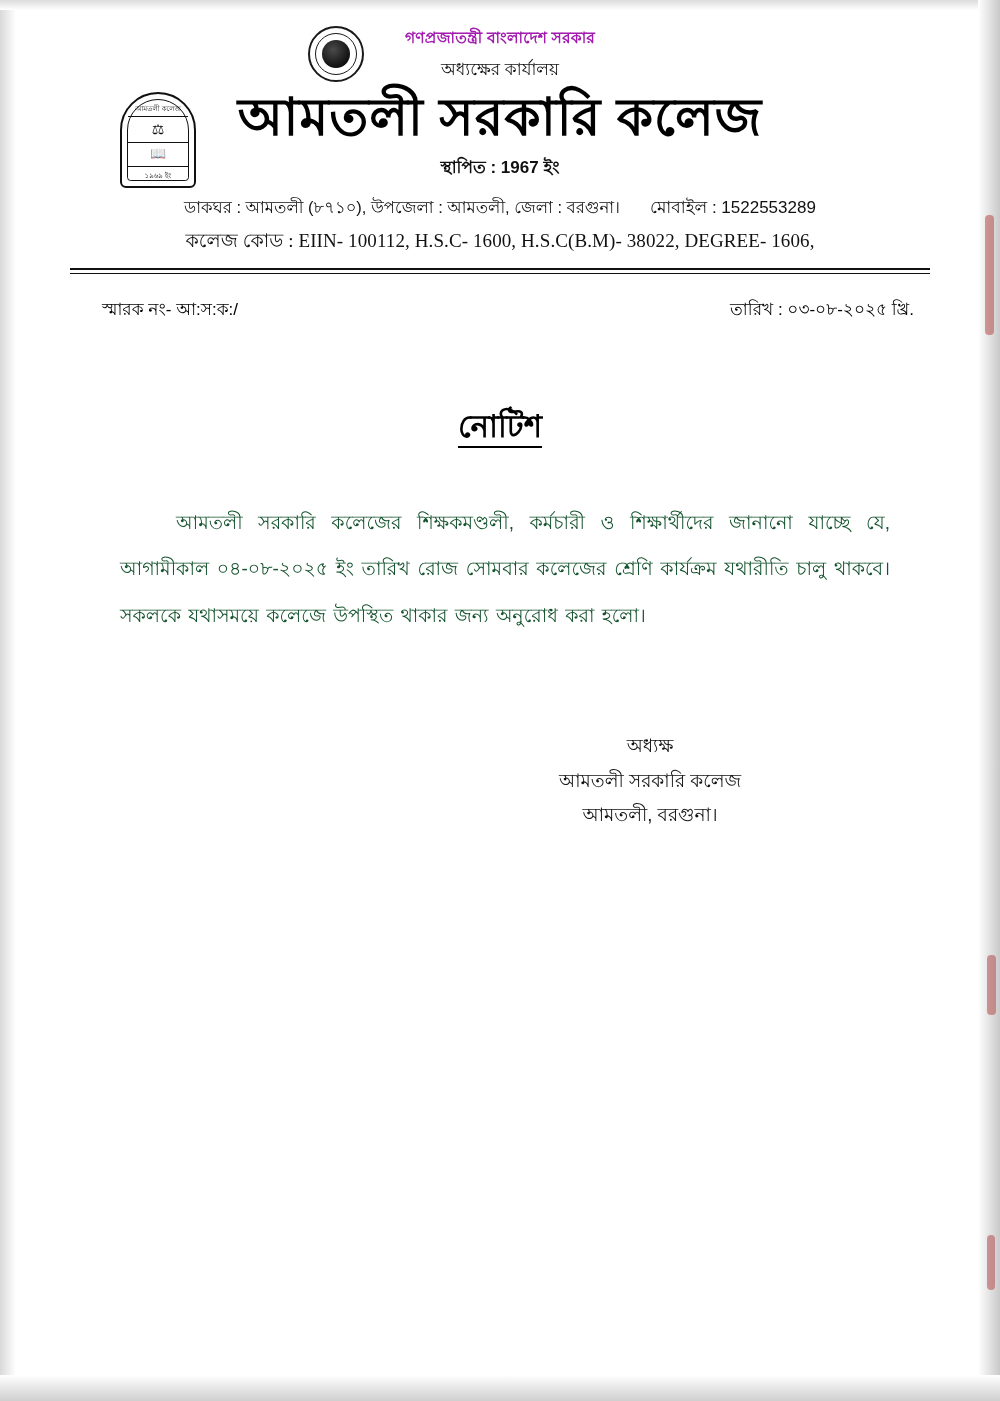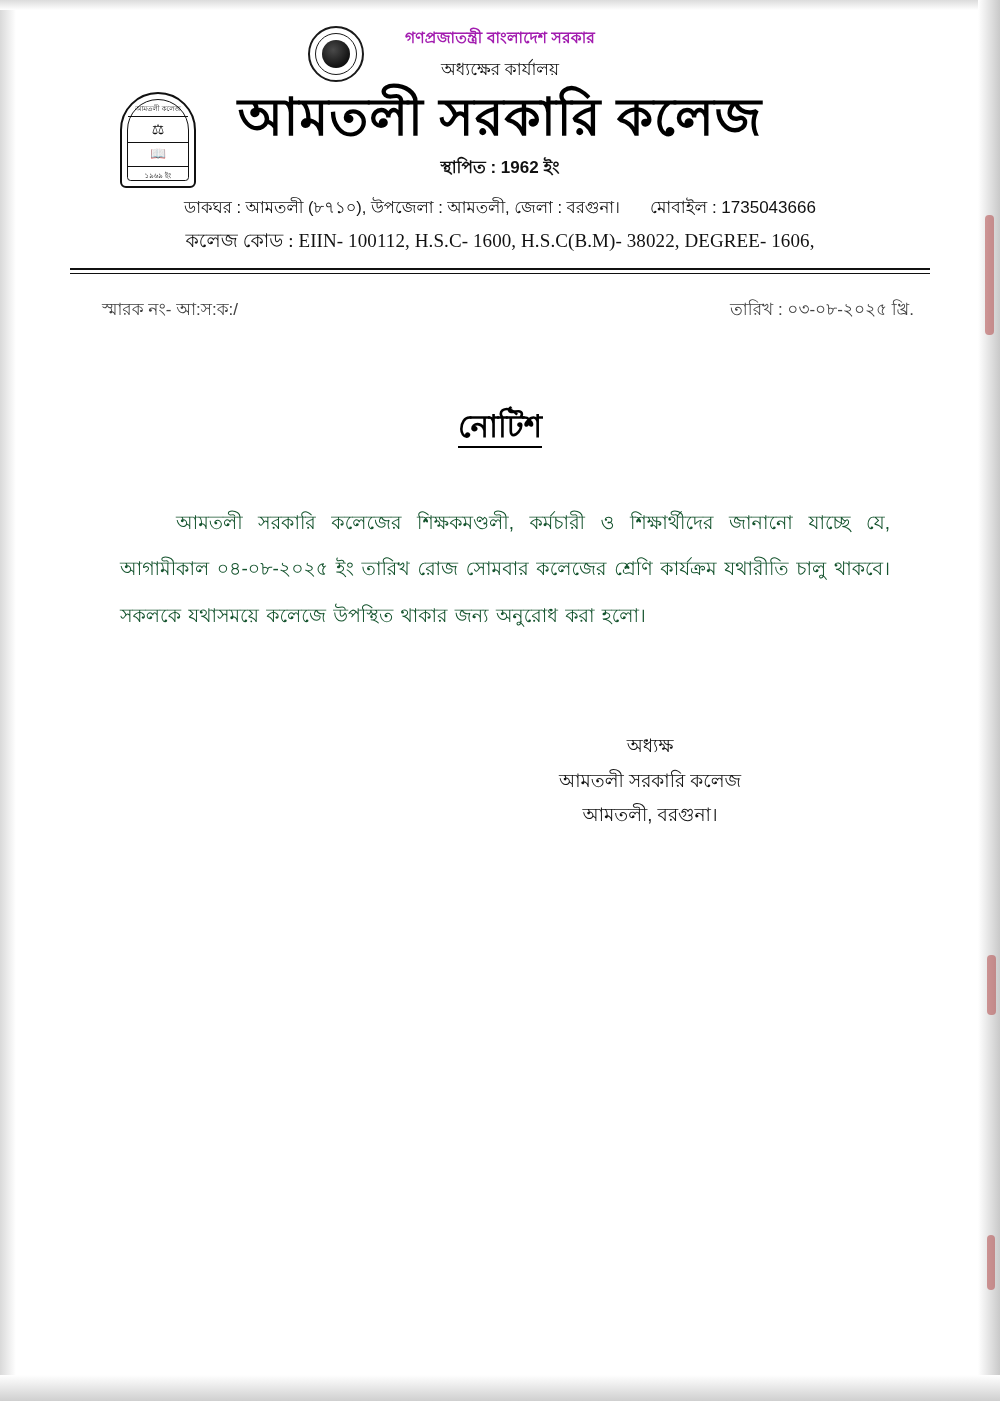--- a/index.html
+++ b/index.html
@@ -205,21 +205,21 @@
   }
 
   
   .memo-row {
     display: flex;
     justify-content: space-between;
     align-items: baseline;
     margin-top: 22px;
     font-family: "Liberation Sans", sans-serif;
     font-size: 17px;
-    color: #404040;
+    color: #000000;
   }
   .memo-left { padding-left: 32px; }
   .memo-right { padding-right: 16px; }
 
   
   .notice-title {
     text-align: center;
     margin-top: 78px;
     font-family: "Liberation Sans", sans-serif;
     font-size: 31px;
@@ -284,26 +284,26 @@
         <div class="band b3"></div>
         <div class="glyph g1">আমতলী কলেজ</div>
         <div class="glyph g2">⚖</div>
         <div class="glyph g3">📖</div>
         <div class="glyph g4">১৯৬৯ ইং</div>
       </div>
 
       <div class="line-govt">গণপ্রজাতন্ত্রী বাংলাদেশ সরকার</div>
       <div class="line-office">অধ্যক্ষের কার্যালয়</div>
       <div class="college-name">আমতলী সরকারি কলেজ</div>
-      <div class="estd">স্থাপিত : 1962 ইং</div>
+      <div class="estd">স্থাপিত : 1967 ইং</div>
 
       <div class="addr-block">
         <div class="addr-row1">
           <span>ডাকঘর : আমতলী  (৮৭১০), উপজেলা : আমতলী, জেলা : বরগুনা।</span>
-          <span class="mobile">মোবাইল : 1735043666</span>
+          <span class="mobile">মোবাইল : 1522553289</span>
         </div>
         <div class="addr-row2">কলেজ কোড : EIIN- 100112, H.S.C- 1600, H.S.C(B.M)- 38022, DEGREE- 1606,</div>
       </div>
 
       <div class="rule-double"></div>
     </div>
 
     <div class="memo-row">
       <div class="memo-left">স্মারক নং- আ:স:ক:/</div>
       <div class="memo-right">তারিখ : ০৩-০৮-২০২৫ খ্রি.</div>

